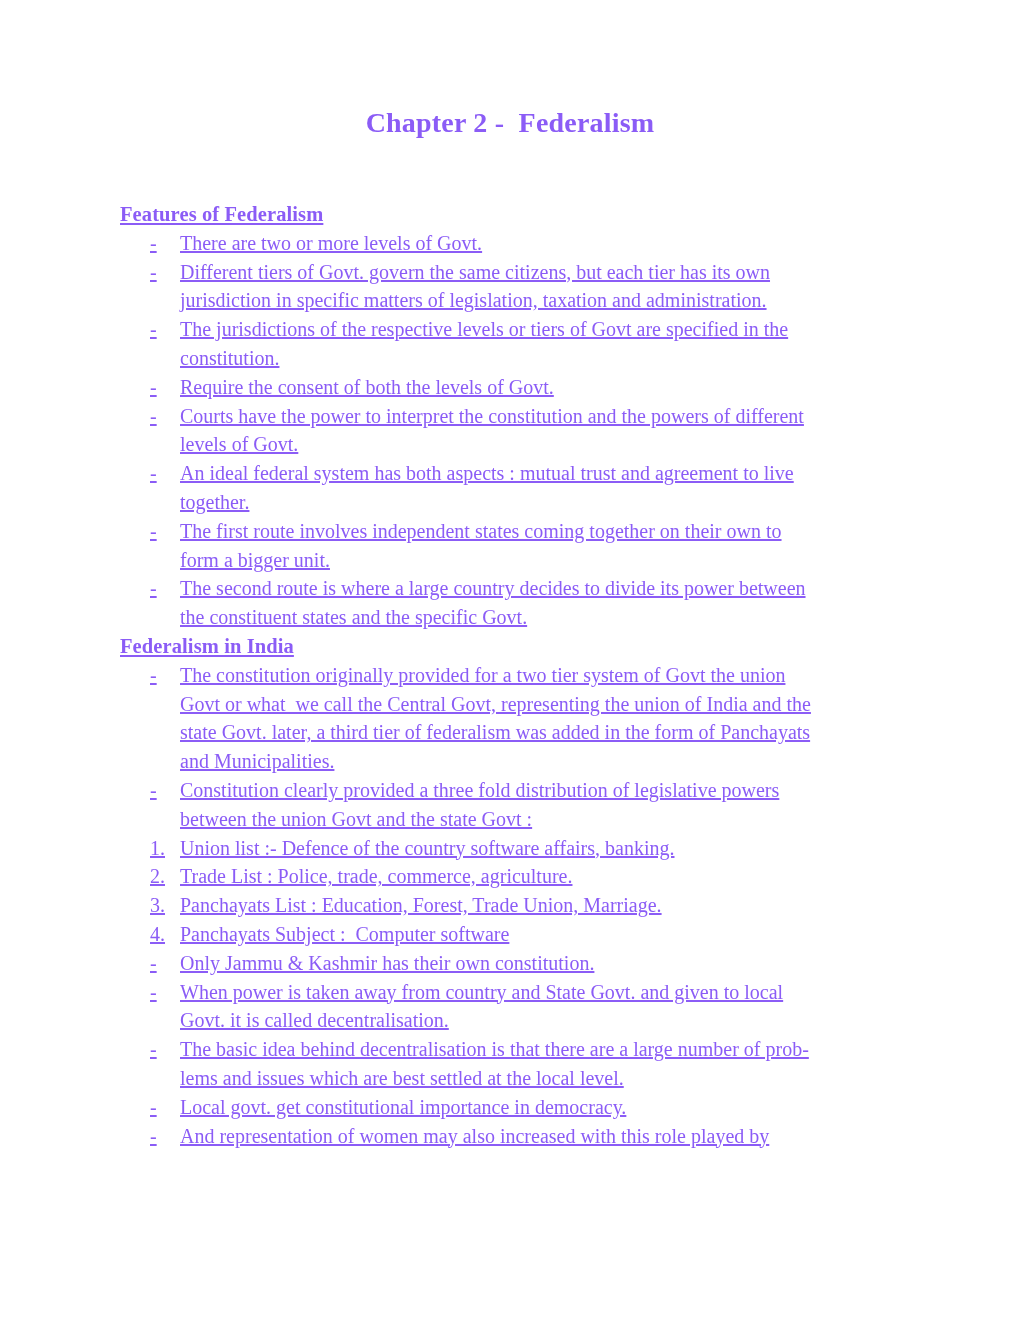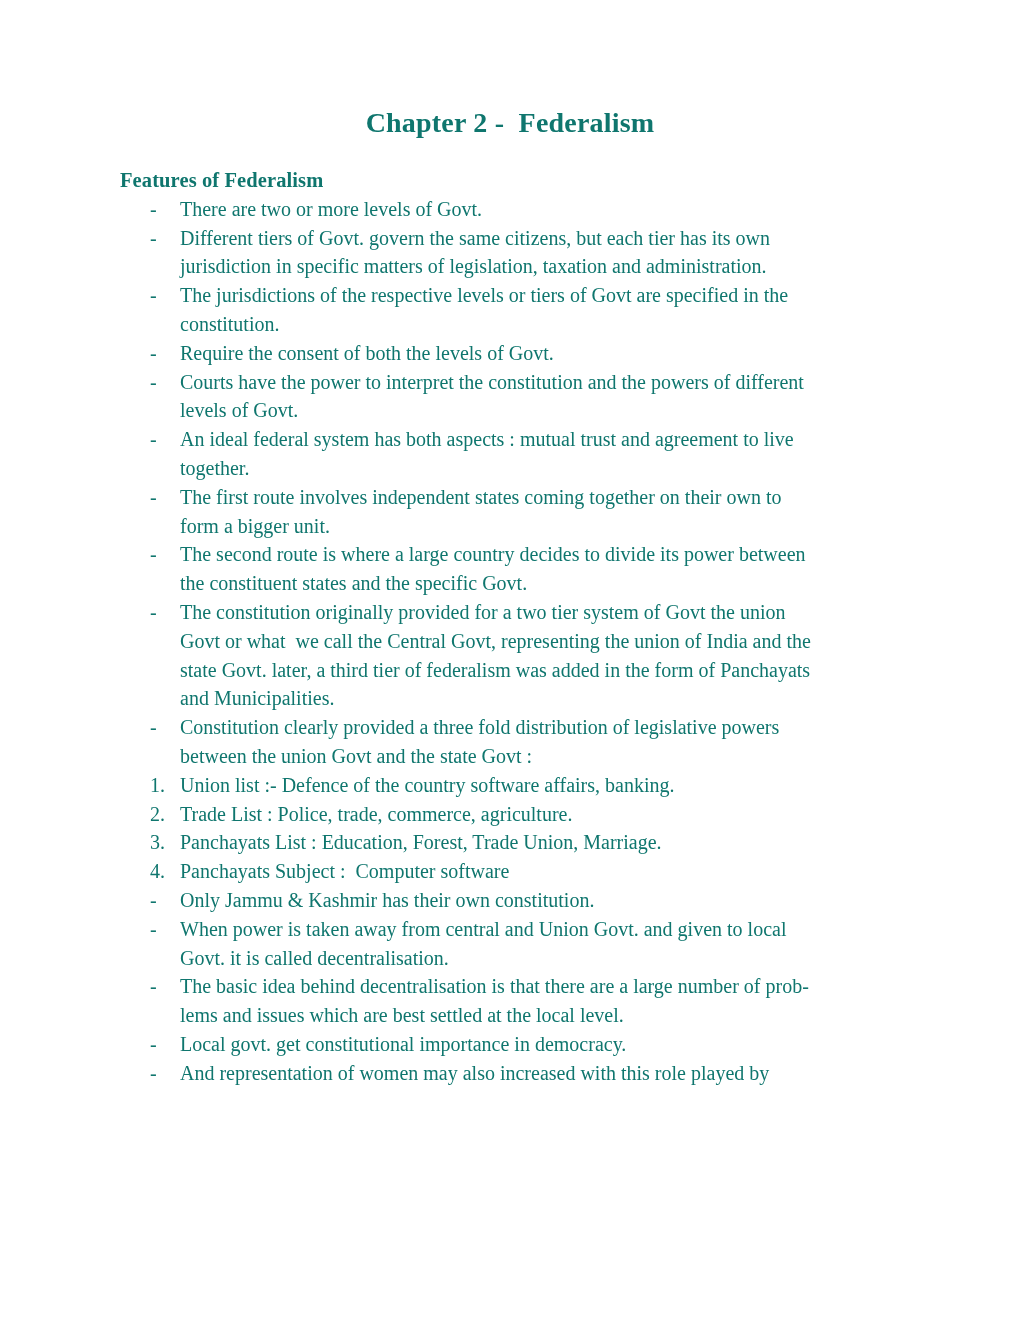--- a/index.html
+++ b/index.html
@@ -5,37 +5,38 @@
   html, body {
     margin: 0;
     padding: 0;
     background: #ffffff;
   }
   .page {
     position: relative;
     width: 1020px;
     height: 1320px;
     background: #ffffff;
-    color: #0f766e;
+    color: #8b5cf6;
     font-family: "Liberation Serif", "DejaVu Serif", serif;
     overflow: hidden;
   }
   .doc-title {
     padding-top: 106px;
     text-align: center;
     font-weight: bold;
     font-size: 28px;
     line-height: 34px;
     white-space: pre-wrap;
     letter-spacing: 0.2px;
   }
   .content {
-    margin: 26px 70px 0 120px;
+    margin: 60px 70px 0 120px;
     font-size: 20px;
     line-height: 28.8px;
+    text-decoration: underline;
   }
   .section-heading {
     font-weight: bold;
     font-size: 20.5px;
     line-height: 28.8px;
     letter-spacing: 0.1px;
   }
   .item {
     display: flex;
     margin-left: 30px;
@@ -86,20 +87,21 @@
       <div class="item">
         <span class="marker">-</span>
         <span class="itext">The first route involves independent states coming together on their own to
 form a bigger unit.</span>
       </div>
       <div class="item">
         <span class="marker">-</span>
         <span class="itext">The second route is where a large country decides to divide its power between
 the constituent states and the specific Govt.</span>
       </div>
+      <div class="section-heading">Federalism in India</div>
       <div class="item">
         <span class="marker">-</span>
         <span class="itext">The constitution originally provided for a two tier system of Govt the union
 Govt or what  we call the Central Govt, representing the union of India and the
 state Govt. later, a third tier of federalism was added in the form of Panchayats
 and Municipalities.</span>
       </div>
       <div class="item">
         <span class="marker">-</span>
         <span class="itext">Constitution clearly provided a three fold distribution of legislative powers
@@ -120,21 +122,21 @@
       <div class="item">
         <span class="marker">4.</span>
         <span class="itext">Panchayats Subject :  Computer software</span>
       </div>
       <div class="item">
         <span class="marker">-</span>
         <span class="itext">Only Jammu &amp; Kashmir has their own constitution.</span>
       </div>
       <div class="item">
         <span class="marker">-</span>
-        <span class="itext">When power is taken away from central and Union Govt. and given to local
+        <span class="itext">When power is taken away from country and State Govt. and given to local
 Govt. it is called decentralisation.</span>
       </div>
       <div class="item">
         <span class="marker">-</span>
         <span class="itext">The basic idea behind decentralisation is that there are a large number of prob-
 lems and issues which are best settled at the local level.</span>
       </div>
       <div class="item">
         <span class="marker">-</span>
         <span class="itext">Local govt. get constitutional importance in democracy.</span>

